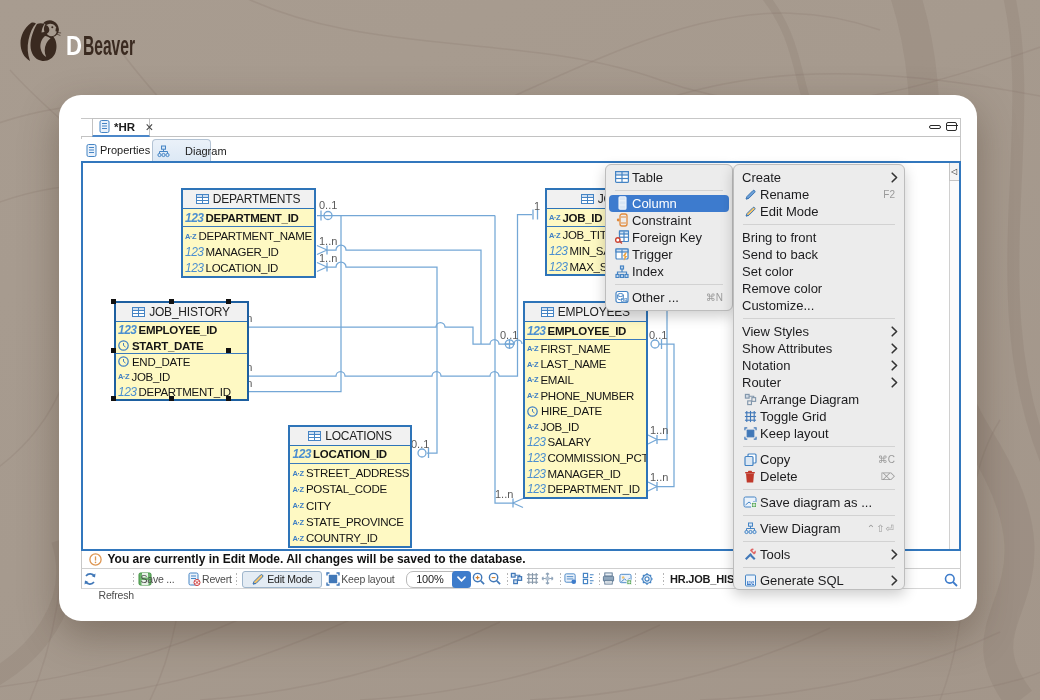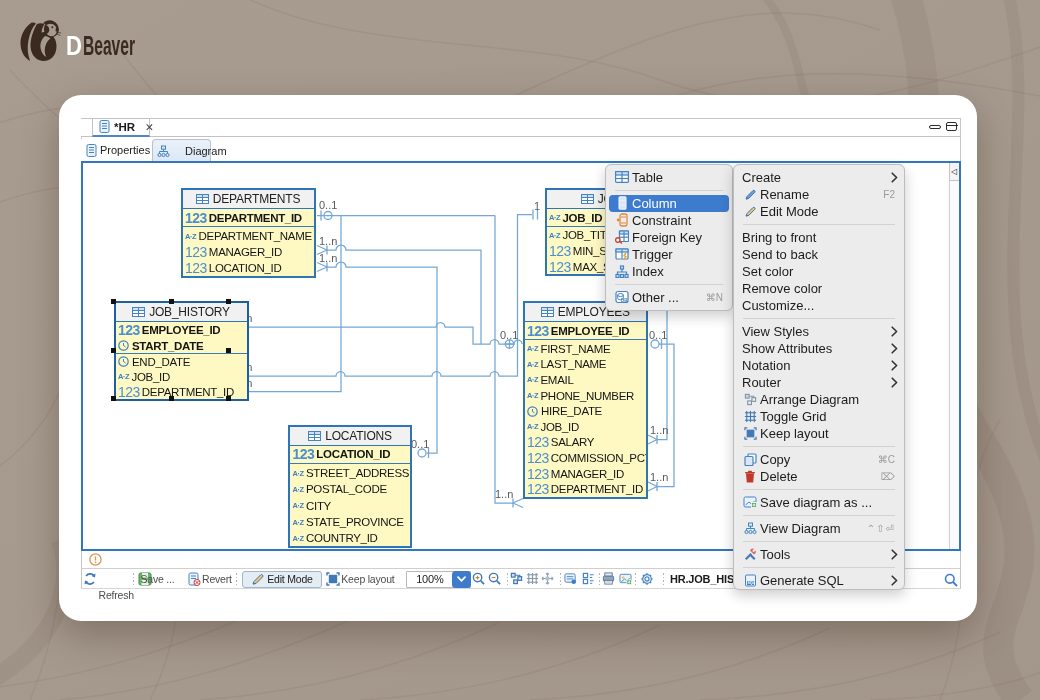--- a/index.html
+++ b/index.html
@@ -23,21 +23,21 @@
   #palette{left:948.5px;top:163px;width:10px;height:385.5px;border-left:1px solid #d0d0d0;background:#fbfbfb;}
   #palbtn{left:948.5px;top:163px;width:10px;height:18px;border-left:1px solid #c4c4c4;border-bottom:1px solid #c4c4c4;background:#f4f4f4;}
   
   #status{left:80.5px;top:550.5px;width:880.5px;height:18.5px;background:#fff;border-left:1px solid #c7c7c7;border-right:1px solid #c7c7c7;border-bottom:1px solid #cfcfcf;}
   #toolbar{left:80.5px;top:569px;width:880.5px;height:20px;background:#fff;border-left:1px solid #c7c7c7;border-right:1px solid #c7c7c7;border-bottom:1px solid #d6d6d6;}
   
   .tbl{position:absolute;background:#fef9c3;border:2px solid #2e74b8;font-size:11.5px;letter-spacing:-0.3px;color:#151515;}
   .tbl .hd{height:19px;background:#f1f1f1;border-bottom:1px solid #2e74b8;display:flex;align-items:center;justify-content:center;font-size:12px;letter-spacing:-0.2px;color:#222;gap:4px;}
   .tbl .pk{border-bottom:1px solid #3a7abc;font-weight:bold;}
   .row{display:flex;align-items:center;padding-left:2.5px;gap:2px;white-space:nowrap;overflow:hidden;}
-  .i123{font-size:14px;color:#4c8fd0;letter-spacing:-.5px;flex:0 0 11.5px;}
+  .i123{font-size:12px;color:#4c8fd0;letter-spacing:-.5px;font-style:italic;flex:0 0 11.5px;}
   .iaz{font-size:7.5px;color:#3f7fc4;font-weight:bold;letter-spacing:-.5px;flex:0 0 11.5px;}
   .iclk{flex:0 0 12px;display:flex;align-items:center;}
   
   .hndl{position:absolute;width:5px;height:5px;background:#111;}
   
   .menu{position:absolute;background:#ececec;border:1px solid #bdbdbd;border-radius:6px;
         box-shadow:0 5px 14px rgba(0,0,0,.20);font-size:13px;color:#1c1c1e;}
   .mi{height:17px;display:flex;align-items:center;padding:0 9px 0 8px;gap:1px;}
   .mi .ic{width:16px;height:16px;flex:0 0 16px;display:flex;align-items:center;justify-content:center;margin-right:1px;}
   .mi .sc{margin-left:auto;color:#9a9a9a;font-size:10px;}
@@ -378,20 +378,21 @@
       <span>COUNTRY_ID</span>
     </div>
 </div>
 
 <div id="status" class="abs" style="display:flex;align-items:center;padding-left:7px;gap:6px;">
  <svg width="13" height="13" viewBox="0 0 13 13">
       <circle cx="6.5" cy="6.5" r="5.6" fill="none" stroke="#dd9550" stroke-width="1.3"></circle>
       <line x1="6.5" y1="3.4" x2="6.5" y2="7.6" stroke="#dd9550" stroke-width="1.3"></line>
       <circle cx="6.5" cy="9.4" r=".8" fill="#dd9550"></circle>
     </svg>
+ <span style="font-size:12px;font-weight:bold;color:#111;">You are currently in Edit Mode. All changes will be saved to the database.</span>
 </div>
 
 <div id="toolbar" class="abs" style="font-size:10.5px;letter-spacing:-0.2px;color:#4d4d4d;">
  <svg style="position:absolute;left:1px;top:3px" width="14" height="14" viewBox="0 0 14 14">
       <g fill="none" stroke="#4178b8" stroke-width="1.6">
         <path d="M11.5,4.5 A5,5 0 0 0 3,4"></path>
         <path d="M2.5,9.5 A5,5 0 0 0 11,10"></path>
       </g>
       <path d="M12.5,1.5 L12,5.5 L8.5,4 Z M1.5,12.5 L2,8.5 L5.5,10 Z" fill="#4178b8"></path>
     </svg>
@@ -417,21 +418,21 @@
         <path d="M2,11 L3,8.5 L9.5,2 a1.4,1.4 0 0 1 2,2 L5,10.5 Z" fill="#f6c469" stroke="#3c76b4" stroke-width="1"></path>
         <path d="M2,11 L4.5,10.3" stroke="#3c76b4"></path>
       </svg>Edit Mode</span>
  <svg style="position:absolute;left:244px;top:3px" width="14" height="14" viewBox="0 0 14 14">
       <g stroke="#4178b8" fill="none" stroke-width="1.4">
         <path d="M1,3.5 V1 H3.5 M10.5,1 H13 V3.5 M13,10.5 V13 H10.5 M3.5,13 H1 V10.5"></path>
         <rect x="3.5" y="3.5" width="7" height="7" fill="#4178b8"></rect>
       </g>
     </svg>
  <span style="position:absolute;left:259.8px;top:4px">Keep layout</span>
- <span style="position:absolute;left:324.2px;top:1.5px;width:65.4px;height:17px;display:flex;align-items:center;border:1px solid #b9b9b9;border-radius:1px;background:#fff;">
+ <span style="position:absolute;left:324.2px;top:1.5px;width:65.4px;height:17px;display:flex;align-items:center;border:1px solid #b9b9b9;border-radius:7px;background:#fff;">
    <span style="flex:1;text-align:center;color:#222;font-size:11px;">100%</span>
    <span style="width:19px;height:17px;margin:-1px;background:#3e7ccb;border-radius:3.5px;display:flex;align-items:center;justify-content:center;">
         <svg width="9" height="6" viewBox="0 0 9 6">
           <path d="M1,1.2 L4.5,4.8 L8,1.2" fill="none" stroke="#fff" stroke-width="1.7" stroke-linecap="round"></path>
         </svg>
       </span>
  </span>
  <svg style="position:absolute;left:390px;top:3px" width="13" height="13" viewBox="0 0 14 14">
       <circle cx="6" cy="6" r="4.5" fill="none" stroke="#4178b8" stroke-width="1.5"></circle>
       <line x1="9.5" y1="9.5" x2="13" y2="13" stroke="#4178b8" stroke-width="1.8"></line>

